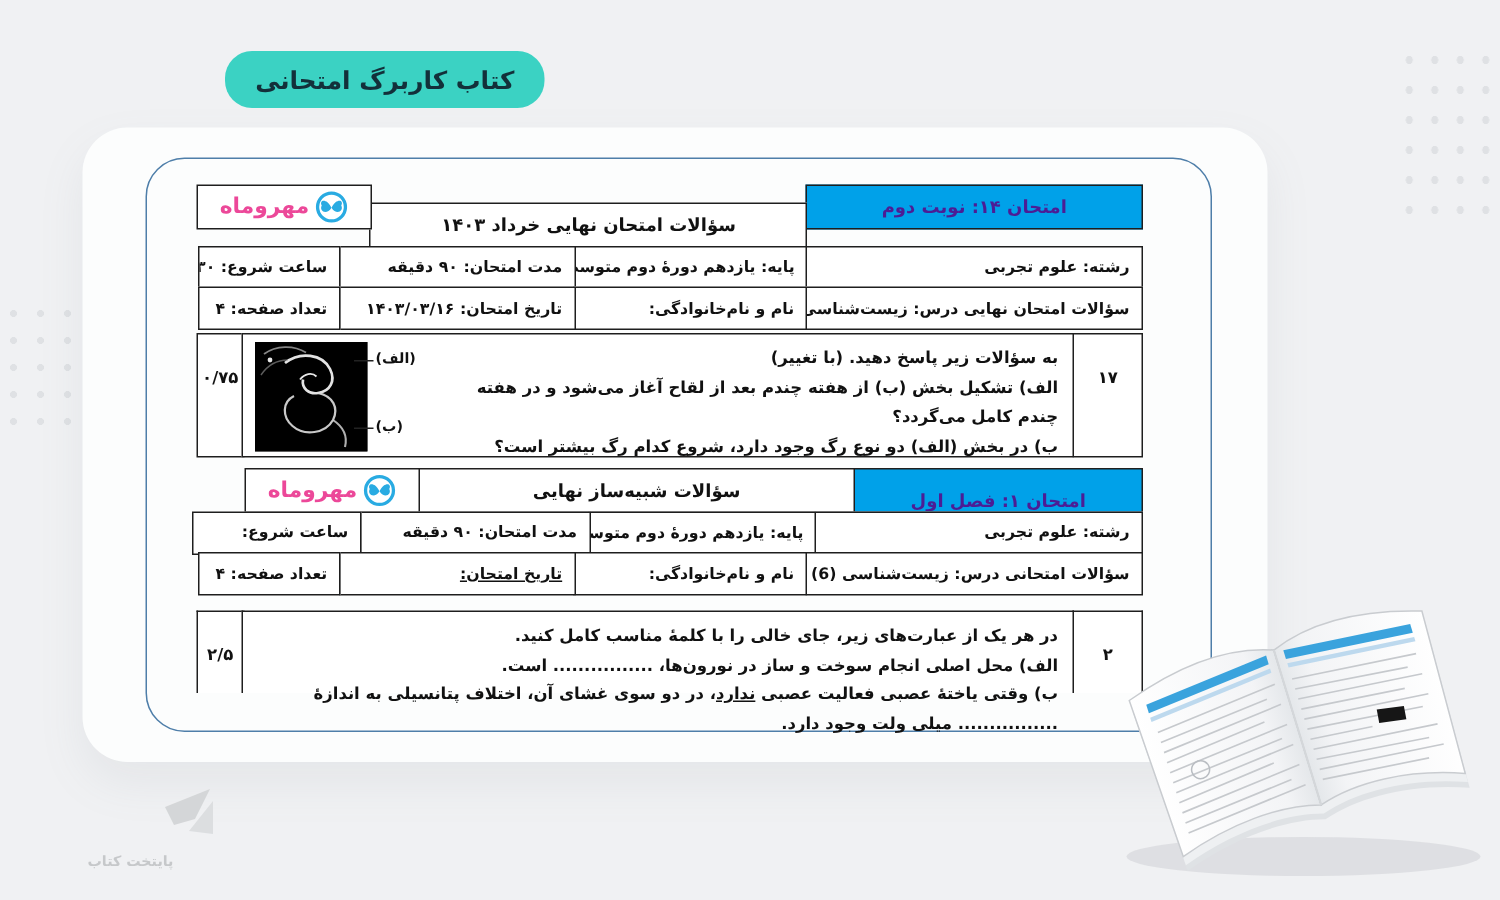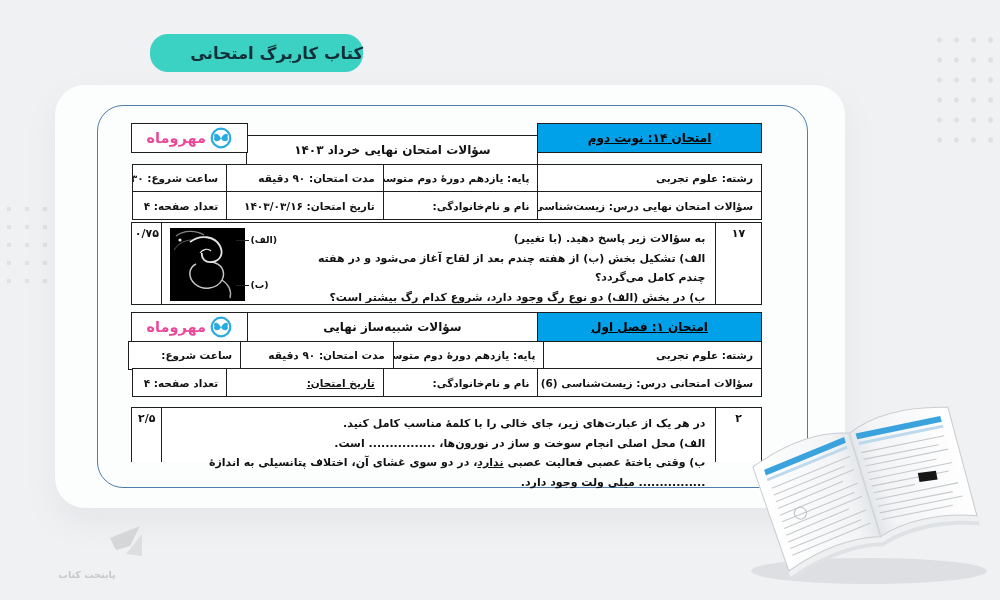--- a/index.html
+++ b/index.html
@@ -8,49 +8,49 @@
 
   .stage { position:relative; width:1000px; height:600px; background:#f0f1f3; overflow:hidden; }
 
   
   .dots { position:absolute; background-image:radial-gradient(#dfe1e4 2.2px, rgba(0,0,0,0) 2.5px); }
   .dots-tr { left:931px; top:30px; width:70px; height:120px; background-size:17px 20px; }
   .dots-left { left:0px; top:200px; width:48px; height:86px; background-size:18px 18px; }
 
   
   .badge { position:absolute; left:150px; top:34px; width:213px; height:38px;
-           background:#3bd2c3; border-radius:18px; display:flex; align-items:center; 
+           background:#3bd2c3; border-radius:18px; display:flex; align-items:center; justify-content:center;
            color:#13303a; font-weight:700; font-size:16.5px; direction:rtl; }
 
   
   .card { position:absolute; left:55px; top:85px; width:790px; height:423px; background:#fcfdfd;
           border-radius:30px; box-shadow:0 14px 30px rgba(130,140,150,0.10); }
   .pageoutline { position:absolute; left:97px; top:105px; width:711px; height:383px;
           border:1.4px solid #4e7ea9; border-radius:26px; }
 
   
   .xtable { position:absolute; direction:rtl; width:634px; }
   .xrow { display:flex; }
   .xrow + .xrow { margin-top:-1.4px; }
   .xcell { border:1.4px solid #1e1e1e; background:#fff; display:flex; align-items:center;
            padding:0 8px; font-size:10.5px; font-weight:700; color:#111; white-space:nowrap; overflow:hidden; }
   .xcell + .xcell { margin-right:-1.4px; }
   .h30 .xcell { height:30px; }
   .h29 .xcell { height:29px; }
-  .c-blue { background:#00a1e9; color:#000000; justify-content:center; font-size:12px;text-decoration:underline; }
+  .c-blue { background:#00a1e9; color:#4c1d95; justify-content:center; font-size:12px; }
   .c-title { justify-content:center; font-size:12px; }
   .c-logo { justify-content:center; gap:4px; }
   .logo-text { color:#ec4899; font-weight:700; font-size:14.5px; }
 
   
   .qblock { position:absolute; direction:rtl; width:634px; display:flex; }
   .qcell { border:1.4px solid #1e1e1e; background:#fff; }
   .qcell + .qcell { margin-right:-1.4px; }
   .qblock.open .qcell { border-bottom:none; }
-  .q-num, .q-score { display:flex; justify-content:center; align-items:flex-start; padding-top:4px;
+  .q-num, .q-score { display:flex; justify-content:center; align-items:flex-start; padding-top:22px;
                      font-size:11px; font-weight:700; color:#111; }
   .q-content { position:relative; padding:6px 10px 0 8px; font-size:11px; font-weight:700; color:#111; }
   .q-line { line-height:19.5px; text-align:right; }
   .with-fig .q-line { padding-left:122px; }
   .underl { text-decoration:underline; }
 
   
   .fig { position:absolute; left:8px; top:5px; width:75px; height:73px; background:#000; }
   .figlabel { position:absolute; font-size:9.5px; font-weight:700; color:#111; }
   .figlabel-a { left:88px; top:11px; }
@@ -155,21 +155,21 @@
       <div class="figlabel figlabel-a">(الف)</div>
       <div class="figlabel figlabel-b">(ب)</div>
     </div>
     <div class="qcell q-score" style="width:32px;">
       <span>۰/۷۵</span>
     </div>
   </div>
 
   <div class="xtable" style="left:128px; top:312px;">
     <div class="xrow h30">
-      <div class="xcell c-blue" style="width:225px;">
+      <div class="xcell c-blue" style="width:193px;align-items:flex-end;">
         <span>امتحان ۱: فصل اول</span>
       </div>
       <div class="xcell c-title" style="width:292px;">
         <span>سؤالات شبیه‌ساز نهایی</span>
       </div>
       <div class="xcell c-logo" style="width:117px;">
         <svg width="22" height="22" viewBox="0 0 22 22">
           <circle cx="11" cy="11" r="9.3" fill="#fff" stroke="#29abe2" stroke-width="2.2"></circle>
           <path d="M11,11.5 C7.5,4.5 2.5,6.5 4.5,10 C2.5,14 8,16.5 11,11.5 Z" fill="#29abe2"></path>
           <path d="M11,11.5 C14.5,4.5 19.5,6.5 17.5,10 C19.5,14 14,16.5 11,11.5 Z" fill="#29abe2"></path>

